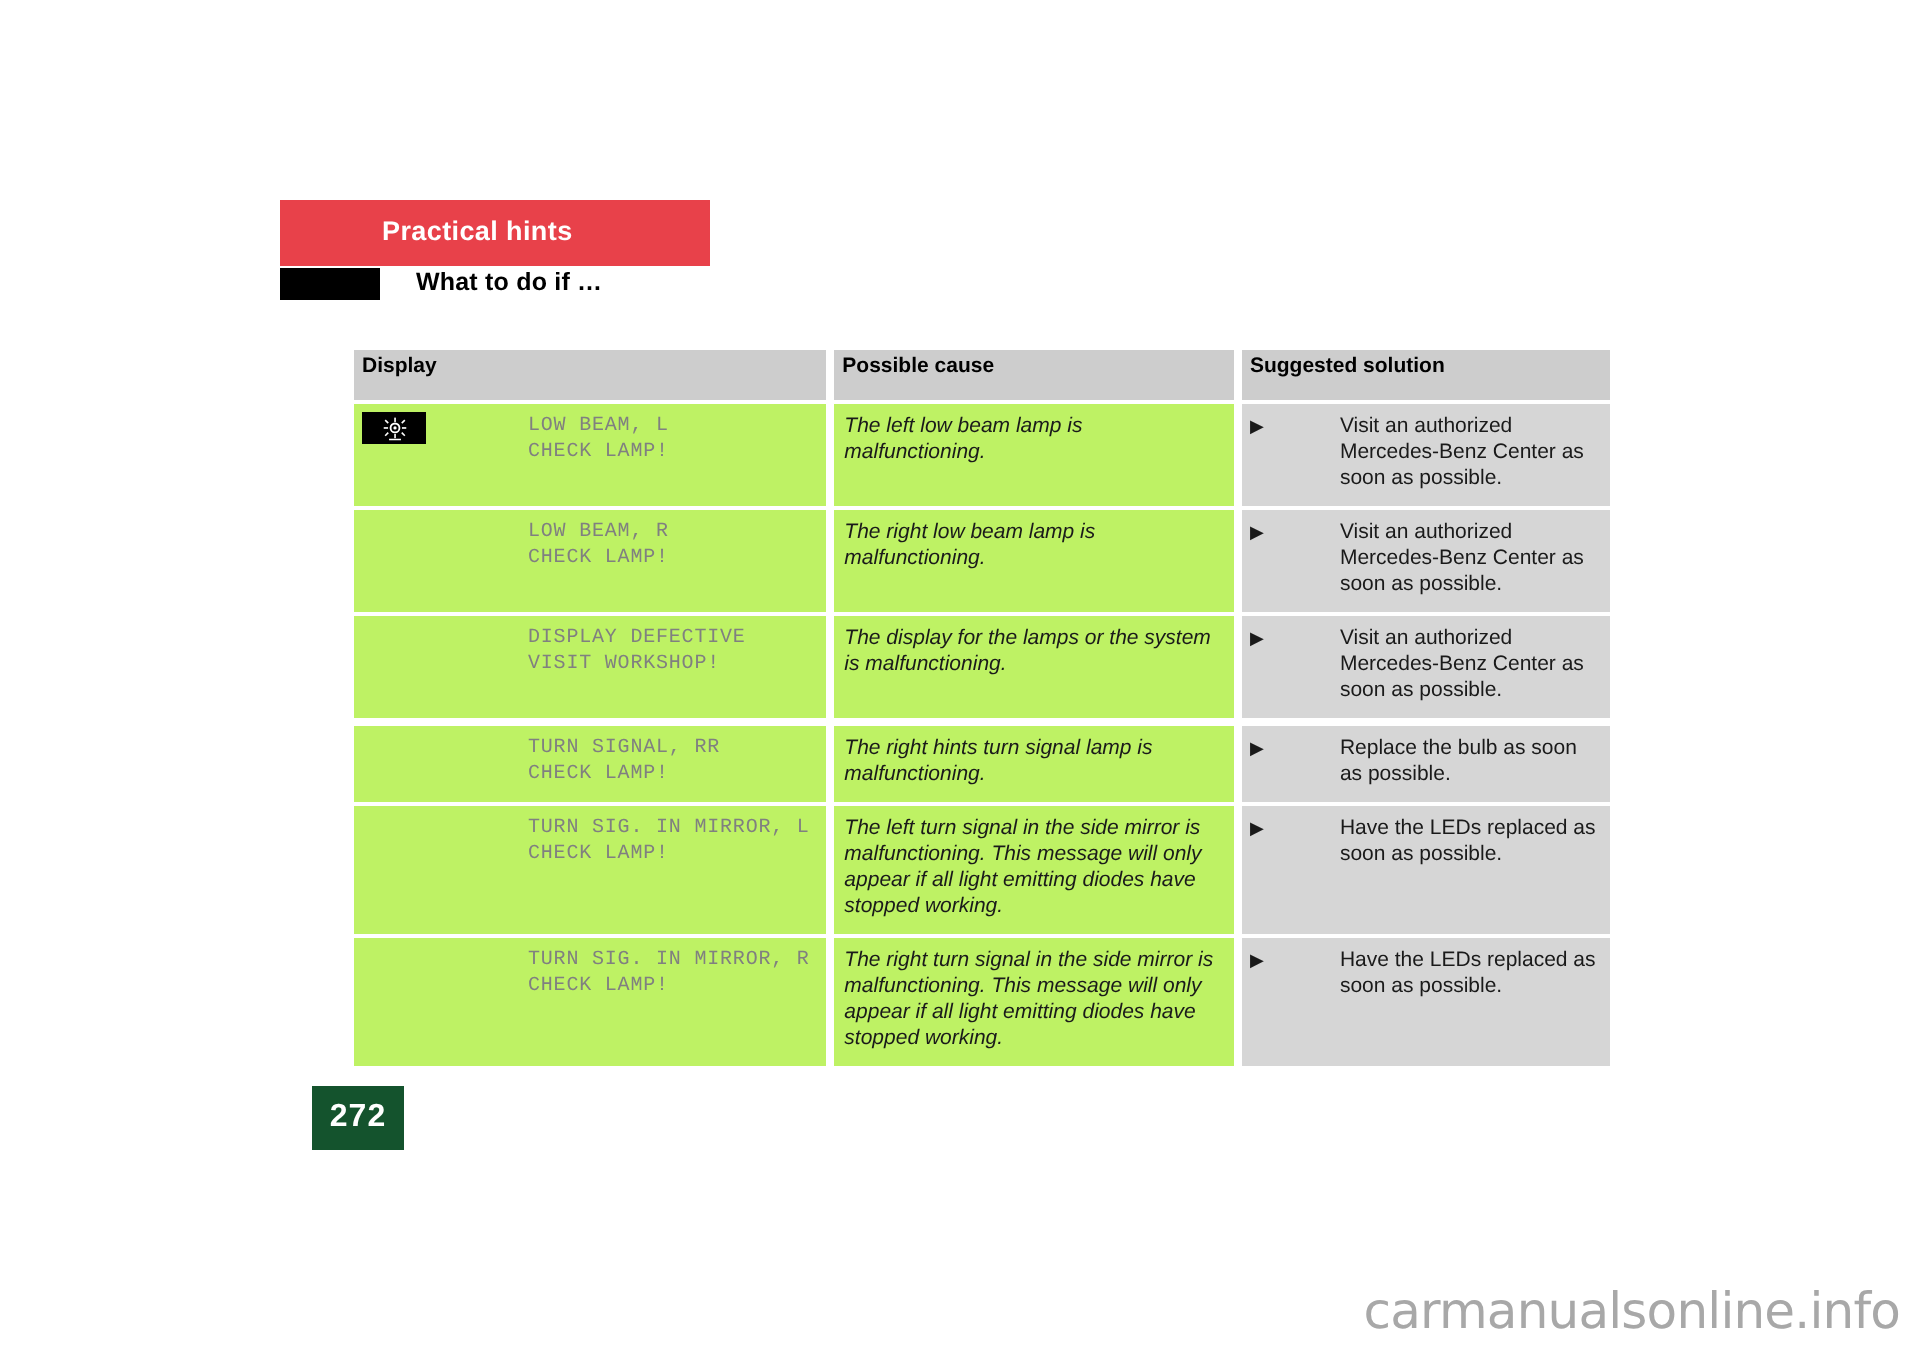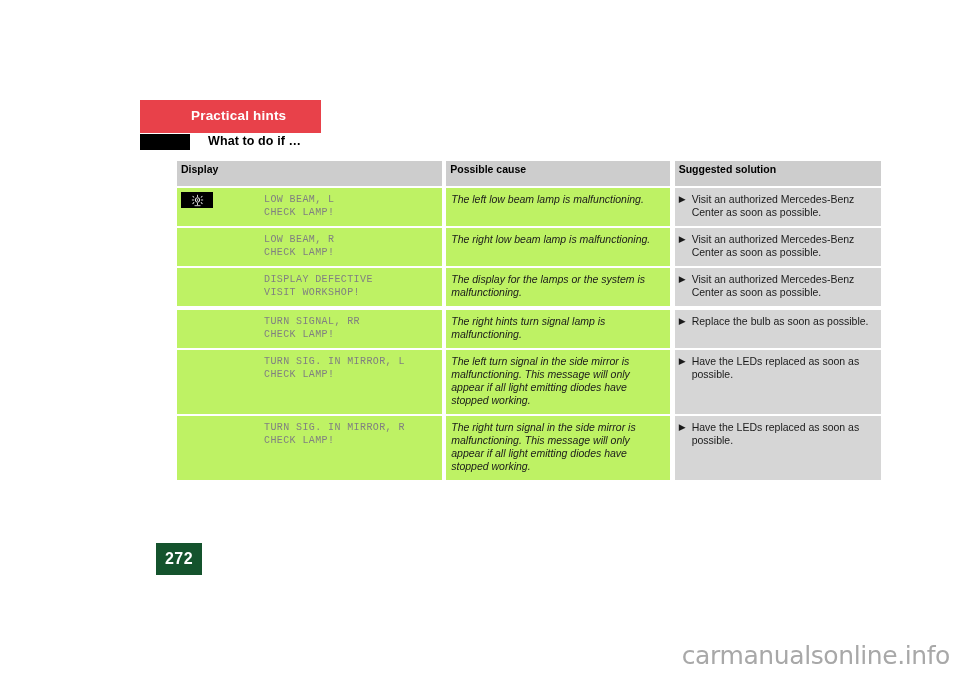--- a/index.html
+++ b/index.html
@@ -13,21 +13,21 @@
     position: relative;
     font-family: "Liberation Sans", sans-serif;
     overflow: hidden;
   }
 
   
   .chapter-bar {
     position: absolute;
     left: 140px;
     top: 100px;
-    width: 181px;
+    width: 215px;
     height: 33px;
     background: #e8414a;
   }
   .chapter-bar-label {
     position: absolute;
     left: 51px;
     top: 8px;
     color: #ffffff;
     font-size: 13.5px;
     font-weight: bold;
@@ -49,22 +49,22 @@
     font-size: 12.5px;
     font-weight: bold;
     letter-spacing: 0.1px;
     margin-left: 12px;
   }
 
   
   .table-wrap {
     position: absolute;
     left: 177px;
-    top: 161px;
-    width: 704px;
+    top: 175px;
+    width: 628px;
   }
   .hint-table {
     width: 100%;
     border-collapse: separate;
     border-spacing: 0;
     table-layout: fixed;
   }
   .hint-table th,
   .hint-table td {
     vertical-align: top;
@@ -133,20 +133,21 @@
     width: 13px;
     font-size: 9px;
     line-height: 13px;
     color: #1a1a1a;
   }
   .sol-text {
     flex: 1 1 auto;
     font-size: 10.5px;
     line-height: 13px;
     color: #1a1a1a;
+    margin-left: 32px;
   }
 
   
   .sep td {
     height: 2px;
     padding: 0 !important;
     background: #ffffff;
   }
   .sep td.gapcell { background: #ffffff; }
 

